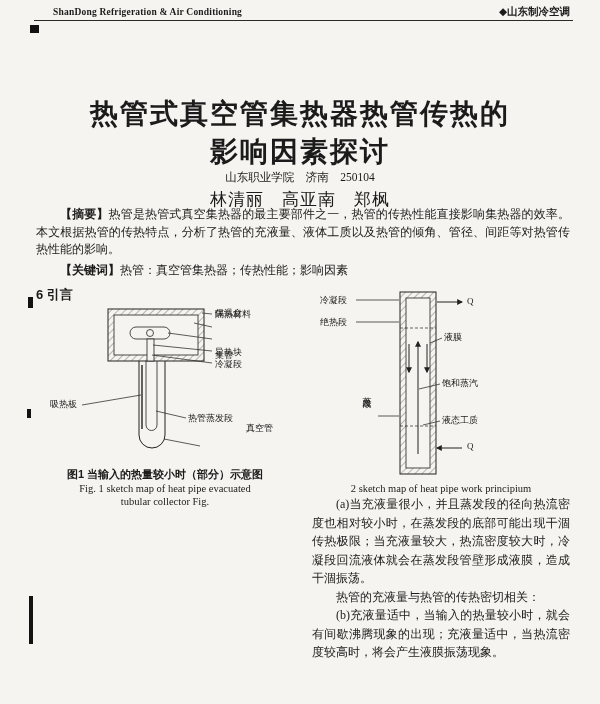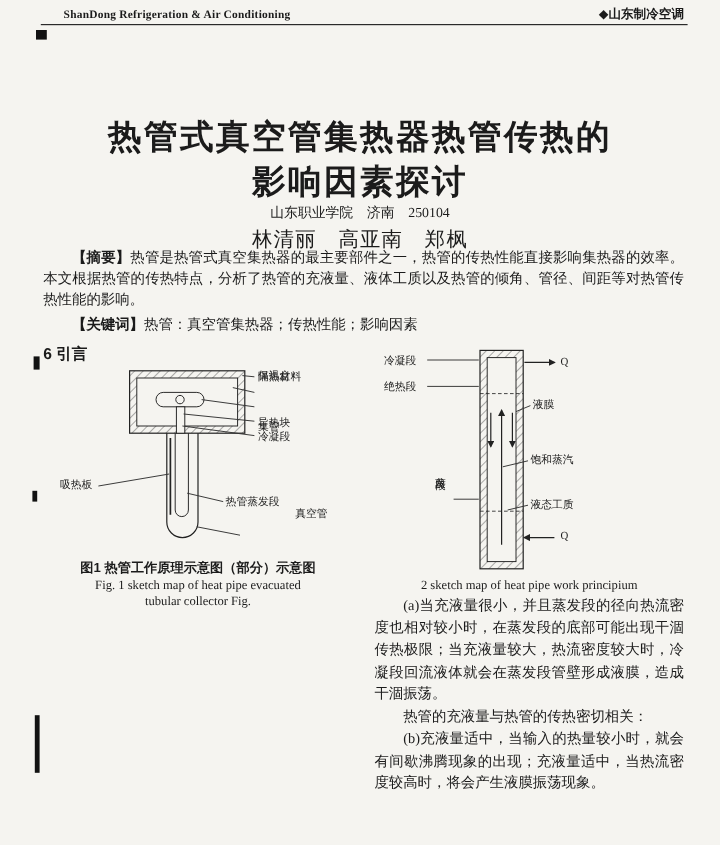--- a/index.html
+++ b/index.html
@@ -105,21 +105,21 @@
         </svg>
         <span class="fig-label" style="left:179px;top:1px;">保温盒</span>
         <span class="fig-label" style="left:179px;top:2px;font-family:Liberation Serif, serif;">隔热材料</span>
         <span class="fig-label" style="left:179px;top:27px;margin-top:16px;">集管</span>
         <span class="fig-label" style="left:179px;top:40px;">导热块</span>
         <span class="fig-label" style="left:179px;top:52px;">冷凝段</span>
         <span class="fig-label" style="left:14px;top:92px;">吸热板</span>
         <span class="fig-label" style="left:152px;top:106px;">热管蒸发段</span>
         <span class="fig-label" style="left:166px;top:116px;margin-left:44px;">真空管</span>
       </div>
-      <figcaption class="cap-cn">图1 热管工作原理示意图（部分）示意图</figcaption>
+      <figcaption class="cap-cn">图1 当输入的热量较小时（部分）示意图</figcaption>
       <div class="cap-en">Fig. 1 sketch map of heat pipe evacuated</div>
       <div class="cap-en">tubular collector Fig.</div>
     </figure>
   </div>
 
   <div class="col">
     <figure>
       <div class="fig-canvas" style="width:258px;height:196px;">
         <svg width="258" height="196" viewBox="0 0 258 196">
           <defs>

